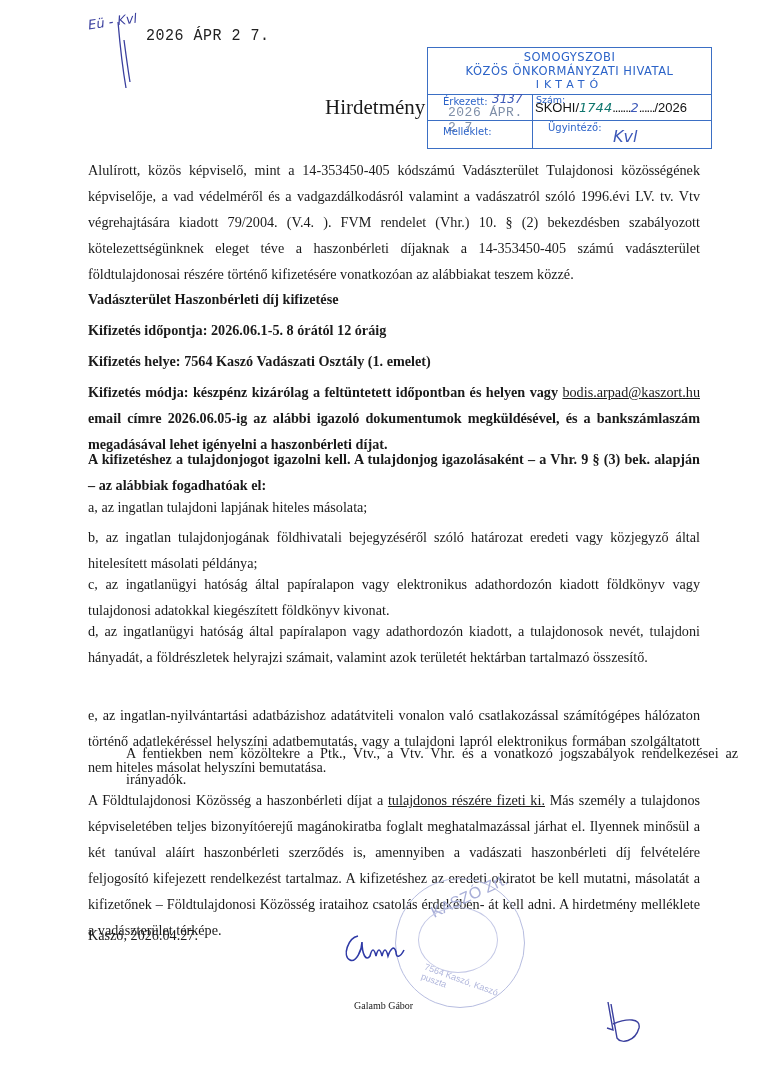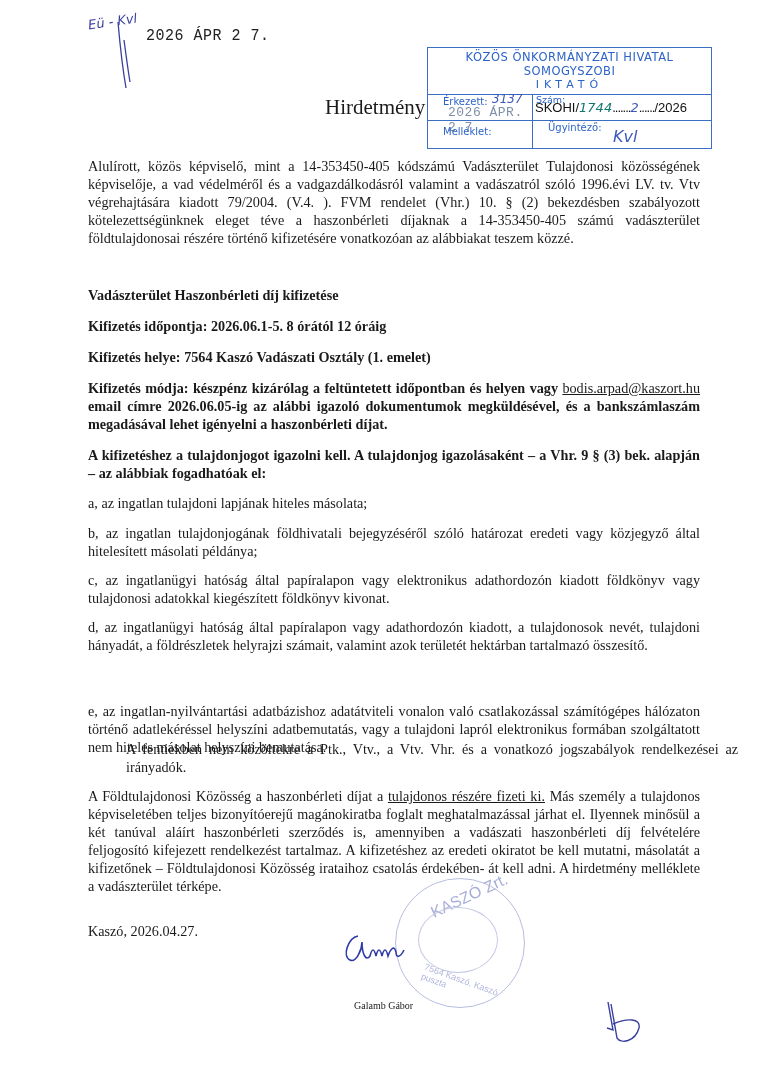--- a/index.html
+++ b/index.html
@@ -23,21 +23,21 @@
   .reg .c1 { left: 0; width: 104px; border-right: 1.2px solid #3b6fc4; }
   .reg .c2 { left: 105px; right: 0; }
   .reg .lbl { font-size: 10px; position: absolute; left: 15px; top: 1px; }
   .reg .dval { position: absolute; left: 20px; top: 10px; font-family: "Liberation Mono", monospace;
                font-size: 13px; color: #7f8fa8; letter-spacing: 0.5px; }
   .reg .hw { position: absolute; font-size: 12px; color: #3d58b8; }
   .reg .szam { position: absolute; left: 2px; top: 5px; font-size: 13px; color: #111; font-family: "Liberation Sans", sans-serif; }
   .reg .szam .dots { color: #111; letter-spacing: -1px; }
   .reg .szamlbl { position: absolute; left: 3px; top: -1px; font-size: 9.5px; color: #2c63c8; }
 
-  .p { position: absolute; left: 88px; width: 612px; font-size: 14.2px; line-height: 18px; text-align: justify; }
+  .p { position: absolute; left: 88px; width: 612px; font-size: 14.2px; line-height: 26px; text-align: justify; }
   .b { font-weight: bold; }
   .u { text-decoration: underline; }
 
   .sig-name { left: 354px; top: 1000px; font-size: 10px; }
   .round-stamp { left: 395px; top: 878px; width: 128px; height: 128px; border: 1.5px solid #b7bde0; border-radius: 50%; }
   .round-stamp .inner { position: absolute; left: 22px; top: 28px; width: 78px; height: 64px; border: 1.2px solid #c5c9e6; border-radius: 50%; }
   .round-stamp .top { position: absolute; left: 32px; top: 8px; font-size: 16px; color: #a9afd8; transform: rotate(-25deg); font-family: "Liberation Sans", sans-serif; }
   .round-stamp .bot { position: absolute; left: 24px; top: 100px; font-size: 9px; color: #b0b6dc; transform: rotate(20deg); font-family: "Liberation Sans", sans-serif; }
 </style>
 </head>
@@ -49,22 +49,22 @@
 <svg class="abs" style="left:114px; top:20px;" width="20" height="70">
   <path d="M4 2 C 6 25, 8 45, 12 68 M 10 20 C 12 35, 14 50, 16 62" stroke="#3a3f9e" stroke-width="1.3" fill="none"></path>
 </svg>
 
 <div class="abs recv-stamp">2026 ÁPR 2 7.</div>
 
 <div class="abs title">Hirdetmény</div>
 
 <div class="abs reg">
   <div class="hdr">
+    <div>SOMOGYSZOBI</div>
     <div>KÖZÖS ÖNKORMÁNYZATI HIVATAL</div>
-    <div>SOMOGYSZOBI</div>
     <div class="iktato">IKTATÓ</div>
   </div>
   <div class="row row1">
     <div class="cell c1">
       <span class="lbl">Érkezett:</span>
       <span class="hw hand" style="left:64px; top:-3px;">3137</span>
       <span class="dval">2026 ÁPR. 2 7</span>
     </div>
     <div class="cell c2">
       <span class="szamlbl">Szám:</span>

